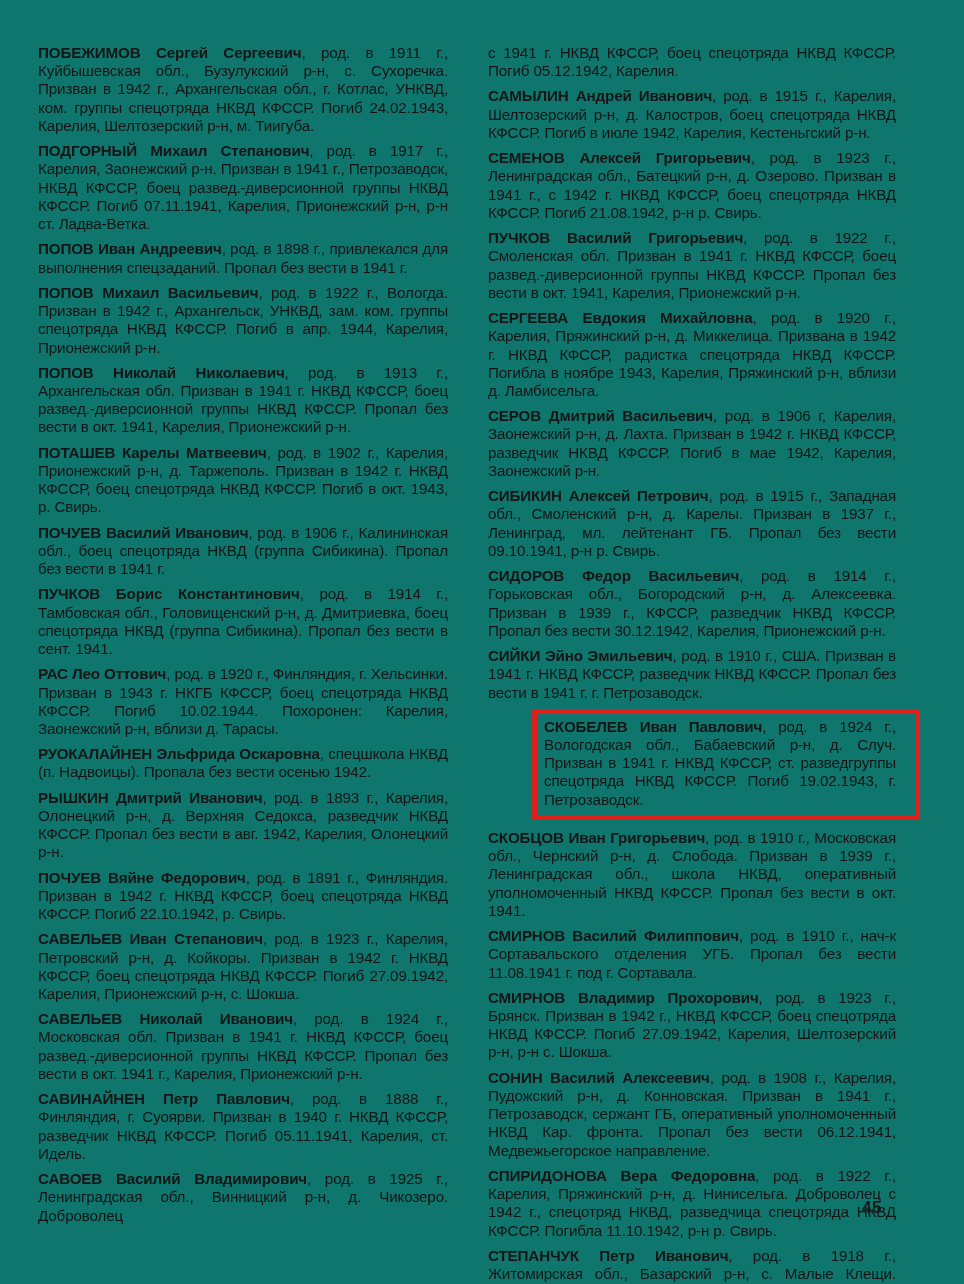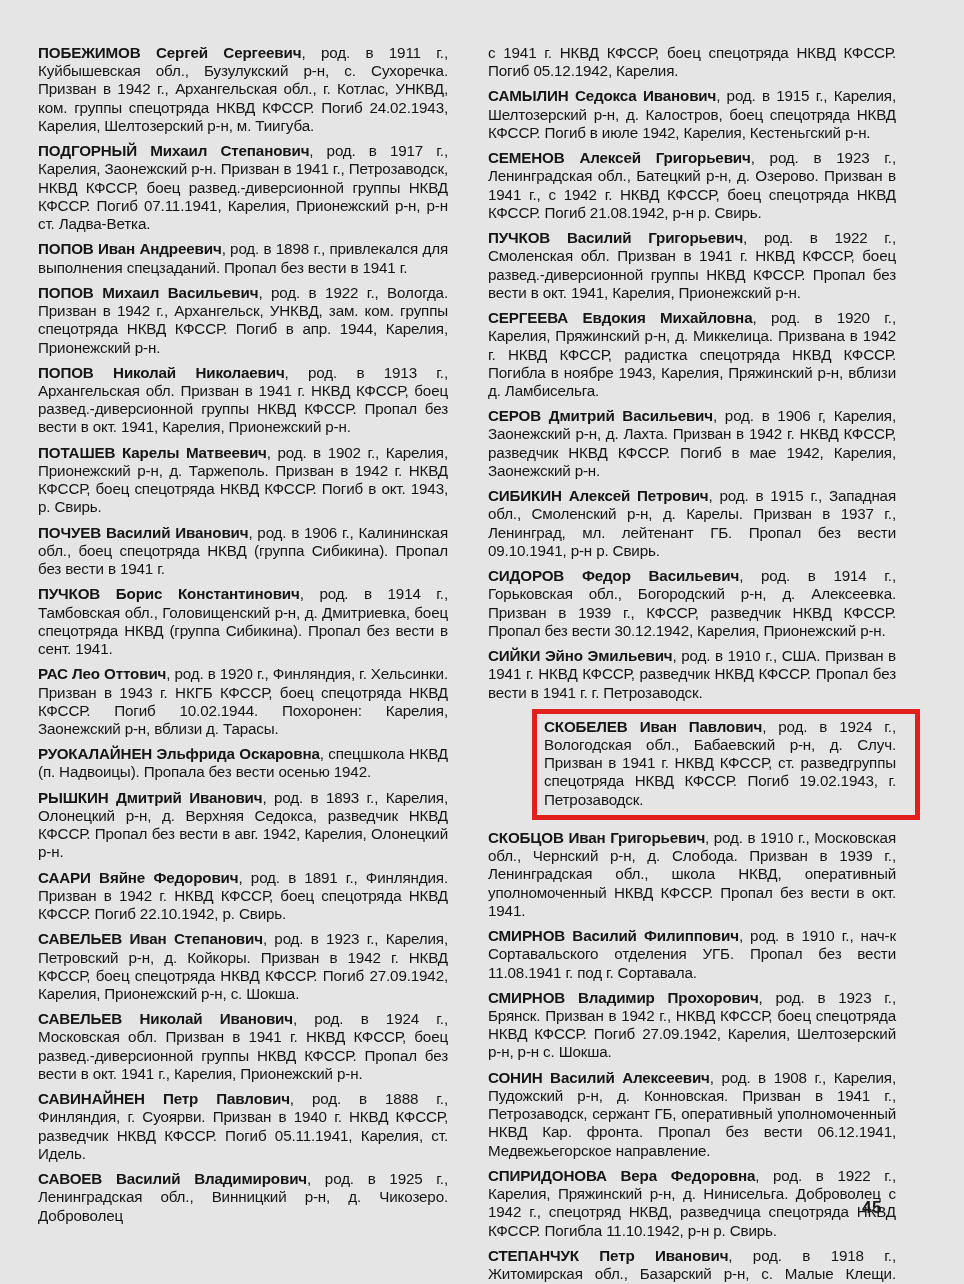--- a/index.html
+++ b/index.html
@@ -4,21 +4,21 @@
 <style>
   html, body {
     margin: 0;
     padding: 0;
     background: #ffffff;
   }
   .page {
     position: relative;
     width: 964px;
     height: 1284px;
-    background: #e5e5e5;
+    background: #0f766e;
     font-family: "Liberation Sans", "DejaVu Sans", sans-serif;
     color: #151515;
     overflow: hidden;
     box-sizing: border-box;
   }
   .content {
     display: flex;
     padding: 44px 0 0 38px;
     gap: 40px;
   }
@@ -67,29 +67,29 @@
         <p class="entry"><span class="entry-name">ПОДГОРНЫЙ Михаил Степанович</span><span>, род. в 1917 г., Карелия, Заонежский р-н. Призван в 1941 г., Петрозаводск, НКВД КФССР, боец развед.-диверсионной группы НКВД КФССР. Погиб 07.11.1941, Карелия, Прионежский р-н, р-н ст. Ладва-Ветка.</span></p>
         <p class="entry"><span class="entry-name">ПОПОВ Иван Андреевич</span><span>, род. в 1898 г., привлекался для выполнения спецзаданий. Пропал без вести в 1941 г.</span></p>
         <p class="entry"><span class="entry-name">ПОПОВ Михаил Васильевич</span><span>, род. в 1922 г., Вологда. Призван в 1942 г., Архангельск, УНКВД, зам. ком. группы спецотряда НКВД КФССР. Погиб в апр. 1944, Карелия, Прионежский р-н.</span></p>
         <p class="entry"><span class="entry-name">ПОПОВ Николай Николаевич</span><span>, род. в 1913 г., Архангельская обл. Призван в 1941 г. НКВД КФССР, боец развед.-диверсионной группы НКВД КФССР. Пропал без вести в окт. 1941, Карелия, Прионежский р-н.</span></p>
         <p class="entry"><span class="entry-name">ПОТАШЕВ Карелы Матвеевич</span><span>, род. в 1902 г., Карелия, Прионежский р-н, д. Таржеполь. Призван в 1942 г. НКВД КФССР, боец спецотряда НКВД КФССР. Погиб в окт. 1943, р. Свирь.</span></p>
         <p class="entry"><span class="entry-name">ПОЧУЕВ Василий Иванович</span><span>, род. в 1906 г., Калининская обл., боец спецотряда НКВД (группа Сибикина). Пропал без вести в 1941 г.</span></p>
         <p class="entry"><span class="entry-name">ПУЧКОВ Борис Константинович</span><span>, род. в 1914 г., Тамбовская обл., Головищенский р-н, д. Дмитриевка, боец спецотряда НКВД (группа Сибикина). Пропал без вести в сент. 1941.</span></p>
         <p class="entry"><span class="entry-name">РАС Лео Оттович</span><span>, род. в 1920 г., Финляндия, г. Хельсинки. Призван в 1943 г. НКГБ КФССР, боец спецотряда НКВД КФССР. Погиб 10.02.1944. Похоронен: Карелия, Заонежский р-н, вблизи д. Тарасы.</span></p>
         <p class="entry"><span class="entry-name">РУОКАЛАЙНЕН Эльфрида Оскаровна</span><span>, спецшкола НКВД (п. Надвоицы). Пропала без вести осенью 1942.</span></p>
         <p class="entry"><span class="entry-name">РЫШКИН Дмитрий Иванович</span><span>, род. в 1893 г., Карелия, Олонецкий р-н, д. Верхняя Седокса, разведчик НКВД КФССР. Пропал без вести в авг. 1942, Карелия, Олонецкий р-н.</span></p>
-        <p class="entry"><span class="entry-name">СААРИ Вяйне Федорович</span><span>, род. в 1891 г., Финляндия. Призван в 1942 г. НКВД КФССР, боец спецотряда НКВД КФССР. Погиб 22.10.1942, р. Свирь.</span></p>
+        <p class="entry"><span class="entry-name">ПОЧУЕВ Вяйне Федорович</span><span>, род. в 1891 г., Финляндия. Призван в 1942 г. НКВД КФССР, боец спецотряда НКВД КФССР. Погиб 22.10.1942, р. Свирь.</span></p>
         <p class="entry"><span class="entry-name">САВЕЛЬЕВ Иван Степанович</span><span>, род. в 1923 г., Карелия, Петровский р-н, д. Койкоры. Призван в 1942 г. НКВД КФССР, боец спецотряда НКВД КФССР. Погиб 27.09.1942, Карелия, Прионежский р-н, с. Шокша.</span></p>
         <p class="entry"><span class="entry-name">САВЕЛЬЕВ Николай Иванович</span><span>, род. в 1924 г., Московская обл. Призван в 1941 г. НКВД КФССР, боец развед.-диверсионной группы НКВД КФССР. Пропал без вести в окт. 1941 г., Карелия, Прионежский р-н.</span></p>
         <p class="entry"><span class="entry-name">САВИНАЙНЕН Петр Павлович</span><span>, род. в 1888 г., Финляндия, г. Суоярви. Призван в 1940 г. НКВД КФССР, разведчик НКВД КФССР. Погиб 05.11.1941, Карелия, ст. Идель.</span></p>
         <p class="entry"><span class="entry-name">САВОЕВ Василий Владимирович</span><span>, род. в 1925 г., Ленинградская обл., Винницкий р-н, д. Чикозеро. Доброволец</span></p>
       </div>
     <div class="col col-right" id="col-right">
         <p class="entry"><span>с 1941 г. НКВД КФССР, боец спецотряда НКВД КФССР. Погиб 05.12.1942, Карелия.</span></p>
-        <p class="entry"><span class="entry-name">САМЫЛИН Седокса Иванович</span><span>, род. в 1915 г., Карелия, Шелтозерский р-н, д. Калостров, боец спецотряда НКВД КФССР. Погиб в июле 1942, Карелия, Кестеньгский р-н.</span></p>
+        <p class="entry"><span class="entry-name">САМЫЛИН Андрей Иванович</span><span>, род. в 1915 г., Карелия, Шелтозерский р-н, д. Калостров, боец спецотряда НКВД КФССР. Погиб в июле 1942, Карелия, Кестеньгский р-н.</span></p>
         <p class="entry"><span class="entry-name">СЕМЕНОВ Алексей Григорьевич</span><span>, род. в 1923 г., Ленинградская обл., Батецкий р-н, д. Озерово. Призван в 1941 г., с 1942 г. НКВД КФССР, боец спецотряда НКВД КФССР. Погиб 21.08.1942, р-н р. Свирь.</span></p>
         <p class="entry"><span class="entry-name">ПУЧКОВ Василий Григорьевич</span><span>, род. в 1922 г., Смоленская обл. Призван в 1941 г. НКВД КФССР, боец развед.-диверсионной группы НКВД КФССР. Пропал без вести в окт. 1941, Карелия, Прионежский р-н.</span></p>
         <p class="entry"><span class="entry-name">СЕРГЕЕВА Евдокия Михайловна</span><span>, род. в 1920 г., Карелия, Пряжинский р-н, д. Миккелица. Призвана в 1942 г. НКВД КФССР, радистка спецотряда НКВД КФССР. Погибла в ноябре 1943, Карелия, Пряжинский р-н, вблизи д. Ламбисельга.</span></p>
         <p class="entry"><span class="entry-name">СЕРОВ Дмитрий Васильевич</span><span>, род. в 1906 г, Карелия, Заонежский р-н, д. Лахта. Призван в 1942 г. НКВД КФССР, разведчик НКВД КФССР. Погиб в мае 1942, Карелия, Заонежский р-н.</span></p>
         <p class="entry"><span class="entry-name">СИБИКИН Алексей Петрович</span><span>, род. в 1915 г., Западная обл., Смоленский р-н, д. Карелы. Призван в 1937 г., Ленинград, мл. лейтенант ГБ. Пропал без вести 09.10.1941, р-н р. Свирь.</span></p>
         <p class="entry"><span class="entry-name">СИДОРОВ Федор Васильевич</span><span>, род. в 1914 г., Горьковская обл., Богородский р-н, д. Алексеевка. Призван в 1939 г., КФССР, разведчик НКВД КФССР. Пропал без вести 30.12.1942, Карелия, Прионежский р-н.</span></p>
         <p class="entry"><span class="entry-name">СИЙКИ Эйно Эмильевич</span><span>, род. в 1910 г., США. Призван в 1941 г. НКВД КФССР, разведчик НКВД КФССР. Пропал без вести в 1941 г. г. Петрозаводск.</span></p>
         <p class="entry highlighted" style="border-color: rgb(225, 32, 30); margin-left: 44px;"><span class="entry-name">СКОБЕЛЕВ Иван Павлович</span><span>, род. в 1924 г., Вологодская обл., Бабаевский р-н, д. Случ. Призван в 1941 г. НКВД КФССР, ст. разведгруппы спецотряда НКВД КФССР. Погиб 19.02.1943, г. Петрозаводск.</span></p>
         <p class="entry"><span class="entry-name">СКОБЦОВ Иван Григорьевич</span><span>, род. в 1910 г., Московская обл., Чернский р-н, д. Слобода. Призван в 1939 г., Ленинградская обл., школа НКВД, оперативный уполномоченный НКВД КФССР. Пропал без вести в окт. 1941.</span></p>
         <p class="entry"><span class="entry-name">СМИРНОВ Василий Филиппович</span><span>, род. в 1910 г., нач-к Сортавальского отделения УГБ. Пропал без вести 11.08.1941 г. под г. Сортавала.</span></p>

